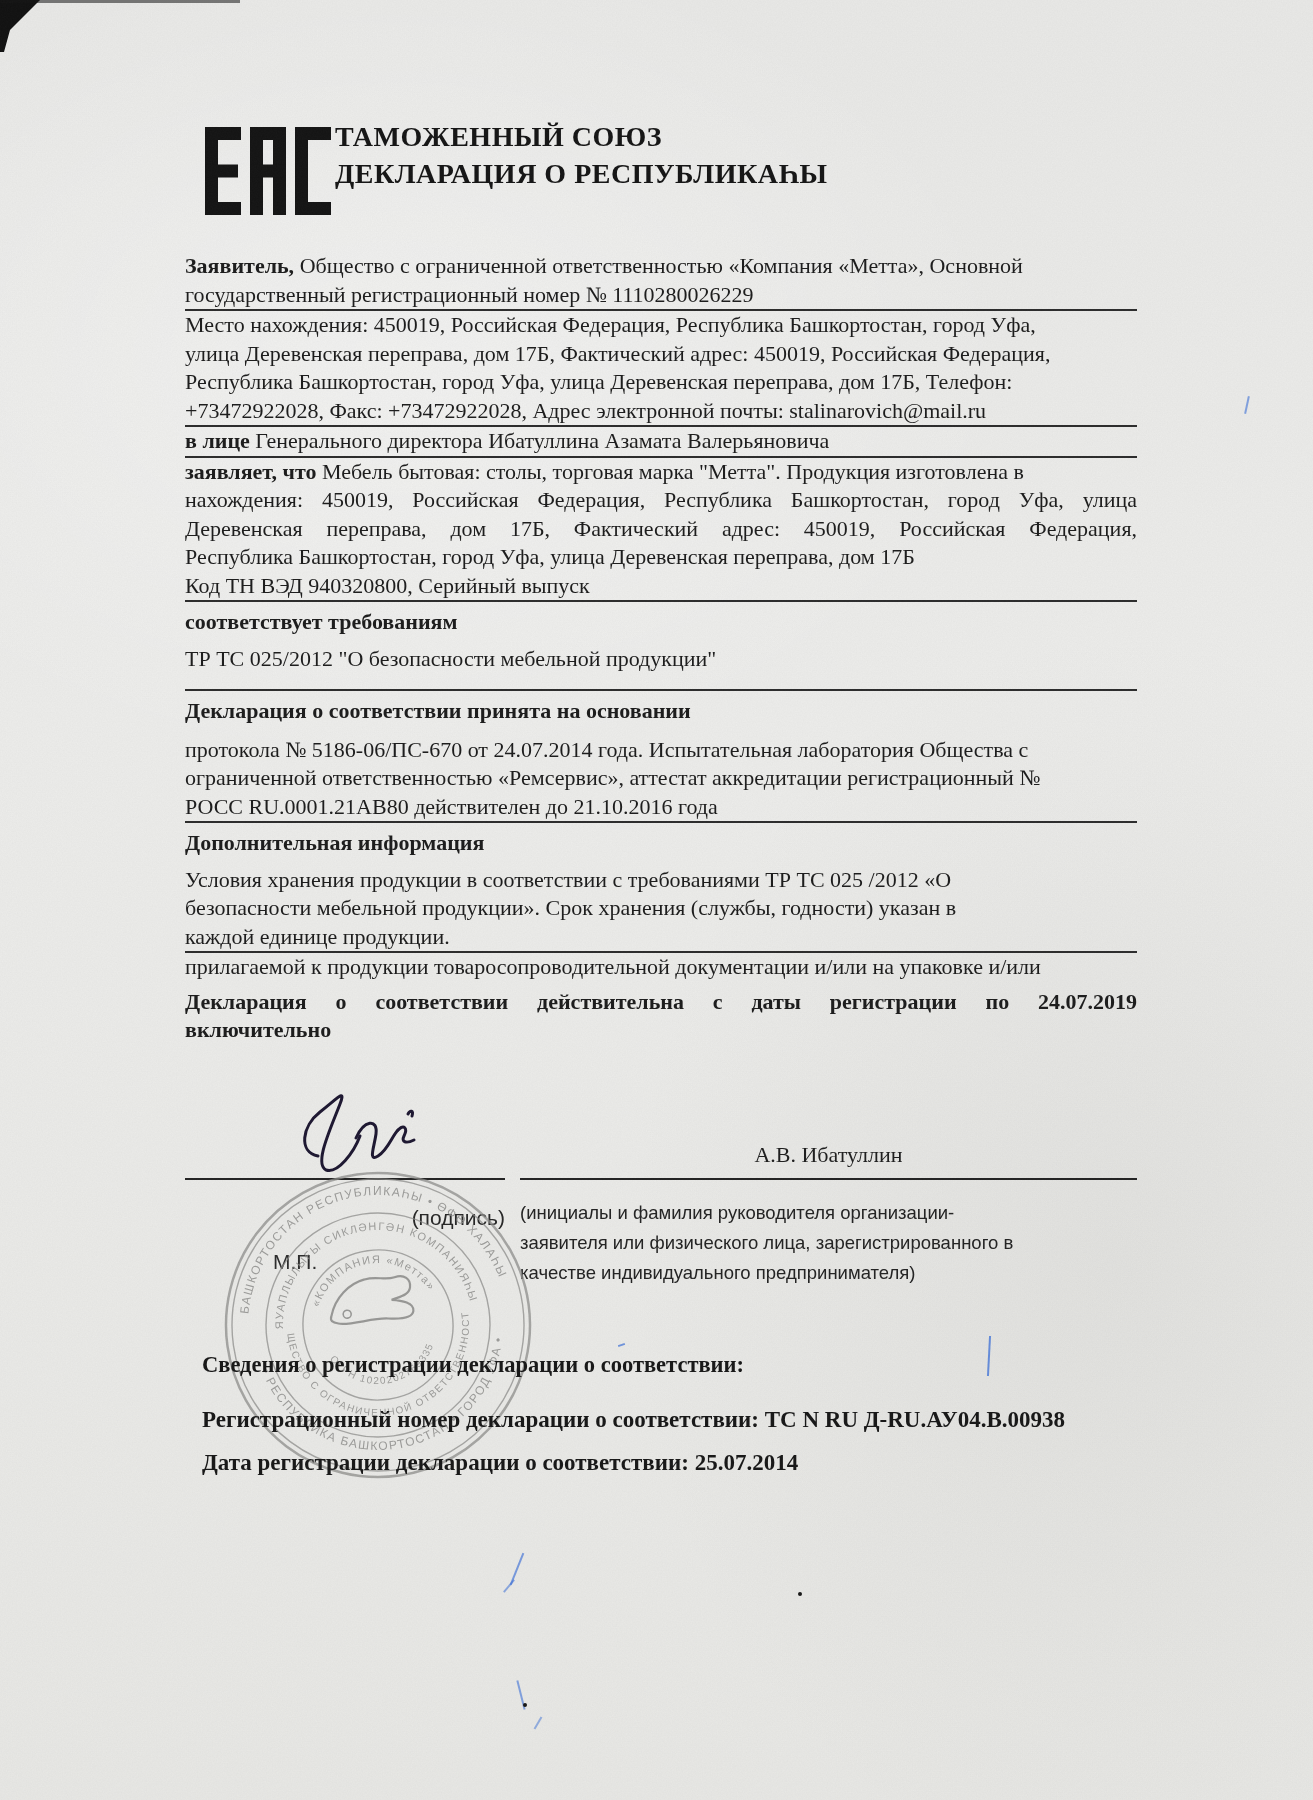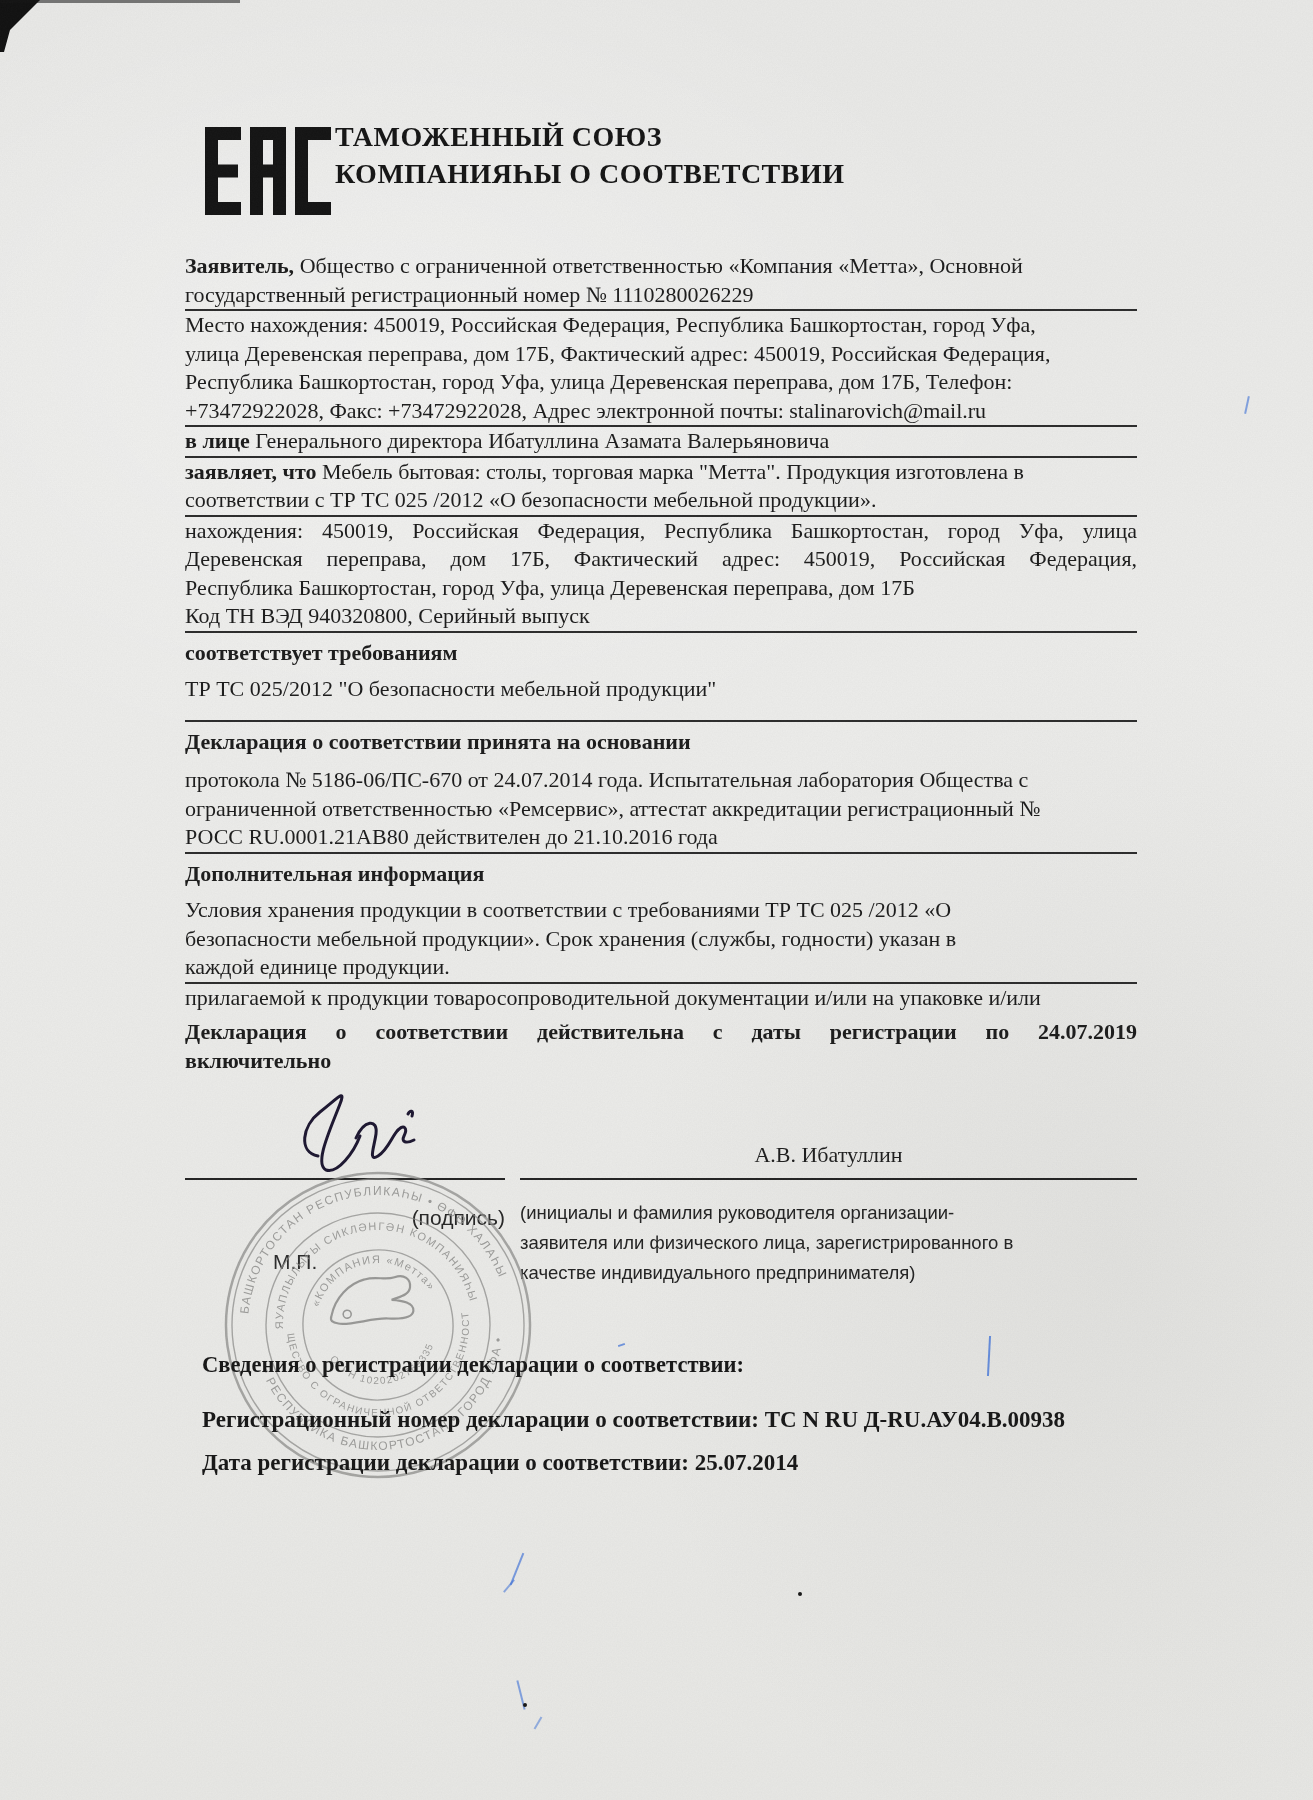--- a/index.html
+++ b/index.html
@@ -74,33 +74,32 @@
       <rect x="45" y="0" width="36" height="13"></rect>
         <rect x="45" y="37.5" width="36" height="13"></rect>
       <rect x="90" y="0" width="13" height="88"></rect>
         <rect x="90" y="0" width="36" height="13"></rect>
       <rect x="90" y="75" width="36" height="13"></rect>
     </g>
   </svg>
 
   <div class="title">
     <div>ТАМОЖЕННЫЙ СОЮЗ</div>
-    <div>КОМПАНИЯҺЫ О СООТВЕТСТВИИ</div>
+    <div>ДЕКЛАРАЦИЯ О РЕСПУБЛИКАҺЫ</div>
   </div>
 
   <div class="content">
     <div class="line"><span class="b">Заявитель, </span><span>Общество с ограниченной ответственностью «Компания «Метта», Основной</span></div>
     <div class="line rule"><span>государственный регистрационный номер №  1110280026229</span></div>
     <div class="line"><span>Место нахождения: 450019, Российская Федерация, Республика Башкортостан, город Уфа,</span></div>
     <div class="line"><span>улица Деревенская переправа, дом 17Б, Фактический адрес: 450019, Российская Федерация,</span></div>
     <div class="line"><span>Республика Башкортостан, город Уфа, улица Деревенская переправа, дом 17Б, Телефон:</span></div>
     <div class="line rule"><span>+73472922028, Факс: +73472922028, Адрес электронной почты: stalinarovich@mail.ru</span></div>
     <div class="line rule"><span class="b">в лице </span><span>Генерального директора Ибатуллина Азамата Валерьяновича</span></div>
     <div class="line"><span class="b">заявляет, что </span><span>Мебель бытовая: столы, торговая марка "Метта". Продукция изготовлена в</span></div>
-    <div class="line rule"><span>соответствии с ТР ТС 025 /2012 «О безопасности мебельной продукции».</span></div>
     <div class="line just"><span>нахождения: 450019, Российская Федерация, Республика Башкортостан, город Уфа, улица</span></div>
     <div class="line just"><span>Деревенская переправа, дом 17Б, Фактический адрес: 450019, Российская Федерация,</span></div>
     <div class="line"><span>Республика Башкортостан, город Уфа, улица Деревенская переправа, дом 17Б</span></div>
     <div class="line rule"><span>Код ТН ВЭД 940320800, Серийный выпуск</span></div>
     <div class="line mt6"><span class="b">соответствует требованиям</span></div>
     <div class="line mt8"><span>ТР ТС 025/2012 "О безопасности мебельной продукции"</span></div>
     <div class="hr mt16"></div>
     <div class="line mt6"><span class="b">Декларация о соответствии принята на основании</span></div>
     <div class="line mt10"><span>протокола № 5186-06/ПС-670 от 24.07.2014 года. Испытательная лаборатория Общества с</span></div>
     <div class="line"><span>ограниченной ответственностью «Ремсервис», аттестат аккредитации регистрационный №</span></div>

